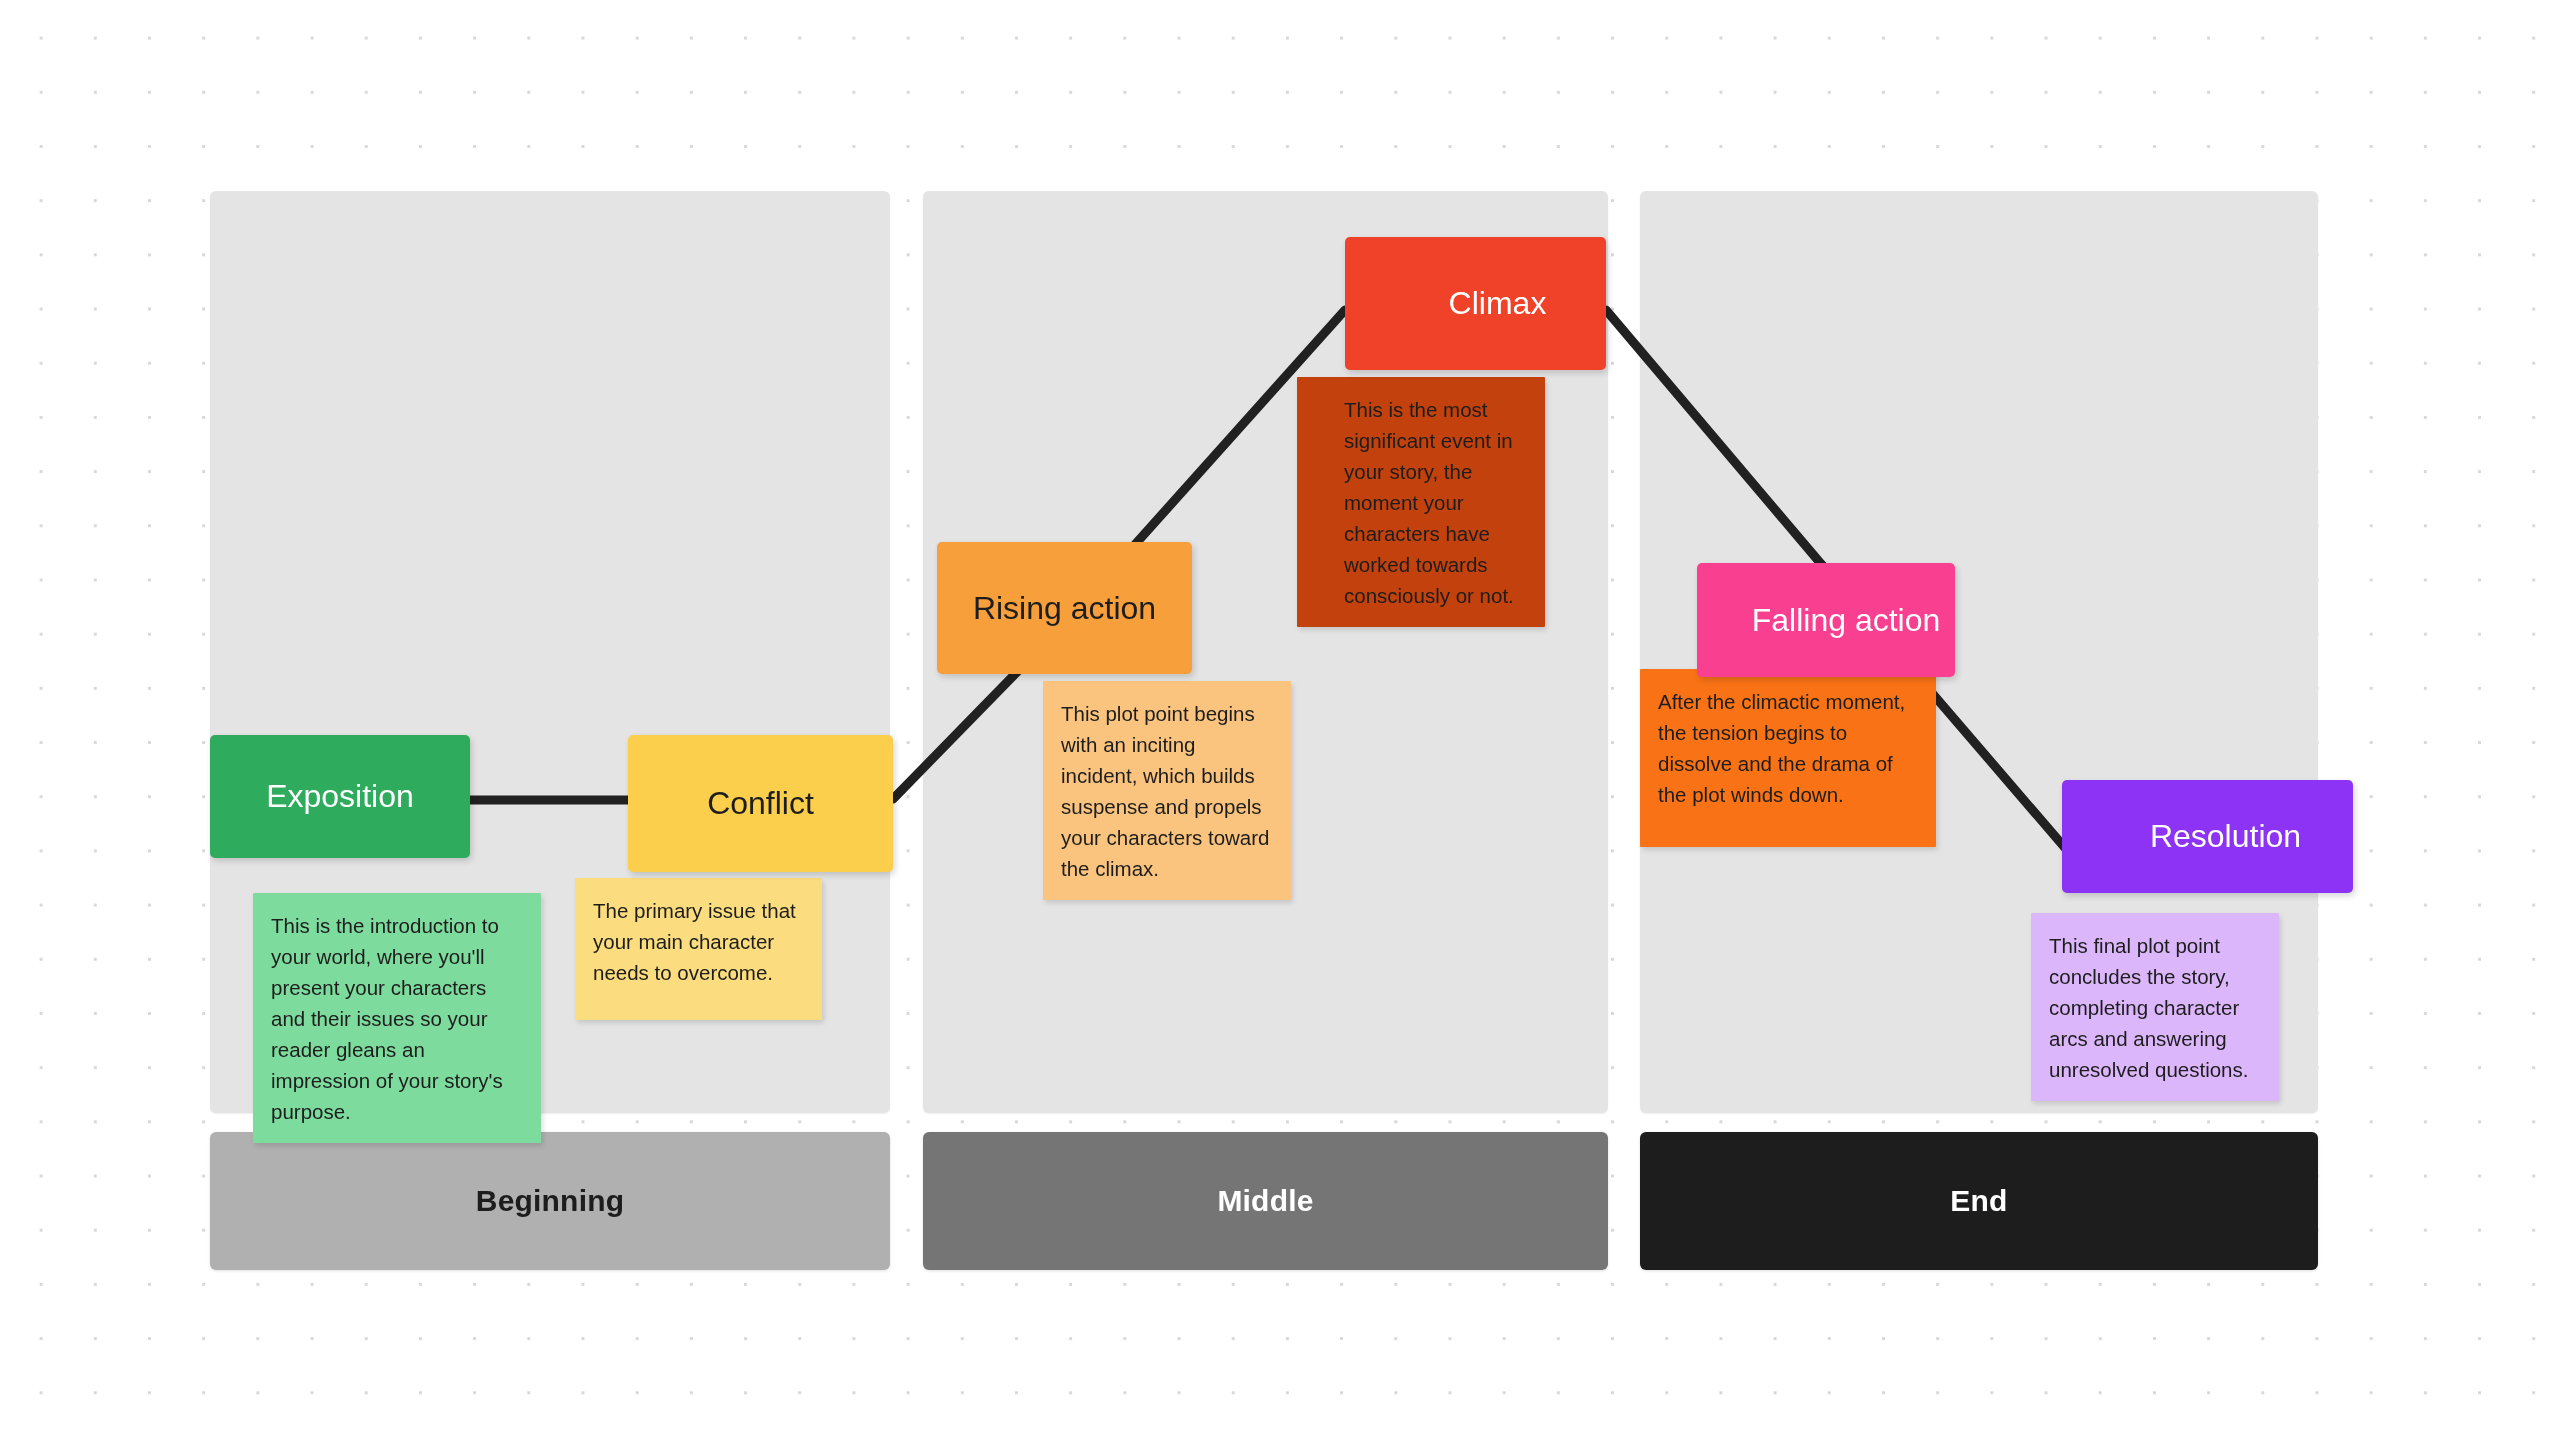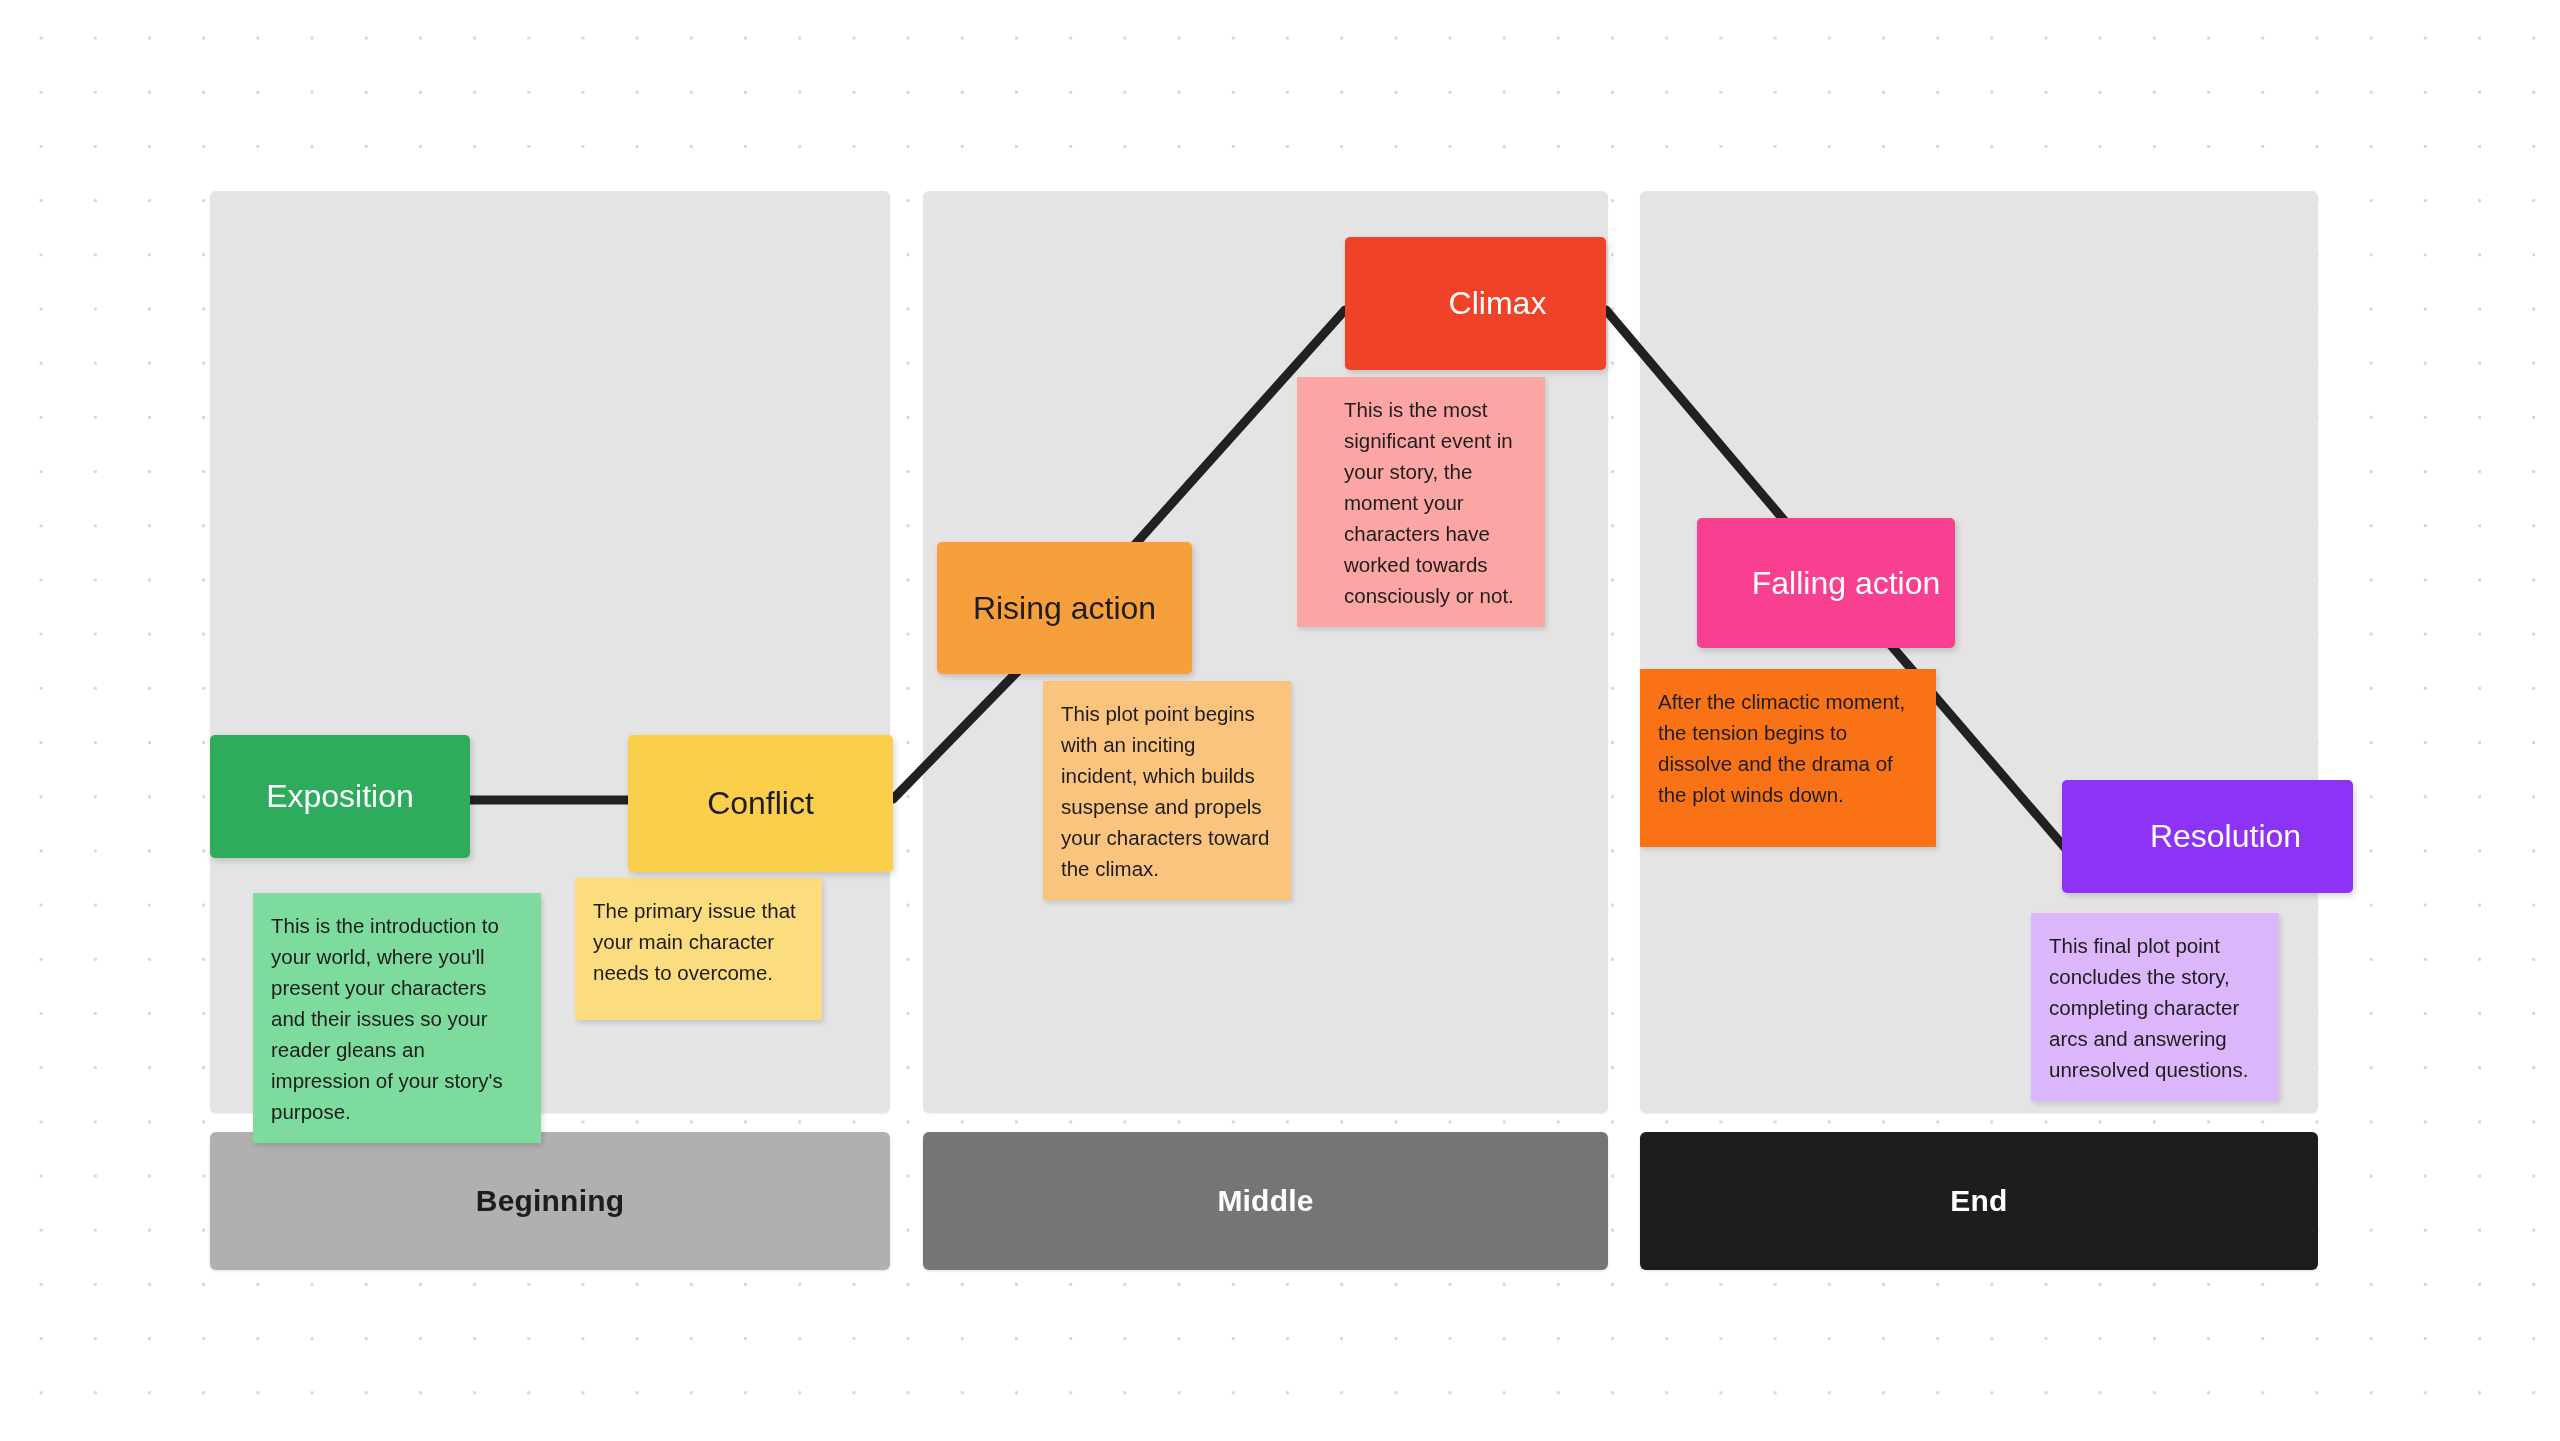--- a/index.html
+++ b/index.html
@@ -77,38 +77,38 @@
       <line x1="470" y1="800" x2="628" y2="800" stroke="#212121" stroke-width="9" stroke-linecap="round"></line>
       <line x1="893" y1="799" x2="1062" y2="626" stroke="#212121" stroke-width="9" stroke-linecap="round"></line>
       <line x1="1062" y1="626" x2="1345" y2="310" stroke="#212121" stroke-width="9" stroke-linecap="round"></line>
       <line x1="1606" y1="310" x2="1822" y2="565" stroke="#212121" stroke-width="9" stroke-linecap="round"></line>
       <line x1="1822" y1="565" x2="2078" y2="863" stroke="#212121" stroke-width="9" stroke-linecap="round"></line>
     </svg>
   <div id="notes-layer">
       <div class="note" style="left: 253px; top: 873px; width: 288px; min-height: 234px; background: rgb(125, 219, 157); margin-top: 20px;"><span>This is the introduction to your world, where you'll present your characters and their issues so your reader gleans an impression of your story's purpose.</span></div>
       <div class="note" style="left: 575px; top: 878px; width: 247px; min-height: 142px; background: rgb(251, 220, 126);"><span>The primary issue that your main character needs to overcome.</span></div>
       <div class="note" style="left: 1043px; top: 681px; width: 248px; min-height: 208px; background: rgb(250, 196, 127);"><span>This plot point begins with an inciting incident, which builds suspense and propels your characters toward the climax.</span></div>
-      <div class="note" style="left: 1297px; top: 377px; width: 248px; min-height: 206px; background: #fca5a5; padding-left: 47px;"><span>This is the most significant event in your story, the moment your characters have worked towards consciously or not.</span></div>
+      <div class="note" style="left: 1297px; top: 377px; width: 248px; min-height: 206px; background: #c2410c; padding-left: 47px;"><span>This is the most significant event in your story, the moment your characters have worked towards consciously or not.</span></div>
       <div class="note" style="left: 1640px; top: 669px; width: 296px; min-height: 178px; background: #f97316;"><span>After the climactic moment, the tension begins to dissolve and the drama of the plot winds down.</span></div>
       <div class="note" style="left: 2031px; top: 913px; width: 248px; min-height: 176px; background: rgb(220, 182, 251);"><span>This final plot point concludes the story, completing character arcs and answering unresolved questions.</span></div>
     </div>
   <div id="cards-layer">
       <div class="point-card" style="left: 210px; top: 735px; width: 260px; height: 123px; background: rgb(47, 171, 94); color: rgb(255, 255, 255);">
         <span>Exposition</span>
       </div>
       <div class="point-card" style="left: 628px; top: 735px; width: 265px; height: 137px; background: rgb(251, 207, 75); color: rgb(29, 29, 29);">
         <span>Conflict</span>
       </div>
       <div class="point-card" style="left: 937px; top: 542px; width: 255px; height: 132px; background: rgb(246, 159, 59); color: rgb(29, 29, 29);">
         <span>Rising action</span>
       </div>
       <div class="point-card" style="left: 1345px; top: 237px; width: 261px; height: 133px; background: rgb(240, 65, 41); color: rgb(255, 255, 255);">
         <span style="transform: translateX(22px);">Climax</span>
       </div>
-      <div class="point-card" style="left: 1697px; top: 518px; width: 258px; height: 130px; background: rgb(249, 63, 143); color: rgb(255, 255, 255);">
+      <div class="point-card" style="left: 1697px; top: 563px; width: 258px; height: 114px; background: rgb(249, 63, 143); color: rgb(255, 255, 255);">
         <span style="transform: translateX(20px);">Falling action</span>
       </div>
       <div class="point-card" style="left: 2062px; top: 780px; width: 291px; height: 113px; background: rgb(140, 51, 245); color: rgb(255, 255, 255);">
         <span style="transform: translateX(18px);">Resolution</span>
       </div>
     </div>
   <div id="bars-layer">
       <div class="stage-bar" style="left: 210px; top: 1132px; width: 680px; height: 138px; background: rgb(176, 176, 176); color: rgb(29, 29, 29);">
         <span>Beginning</span>
       </div>

